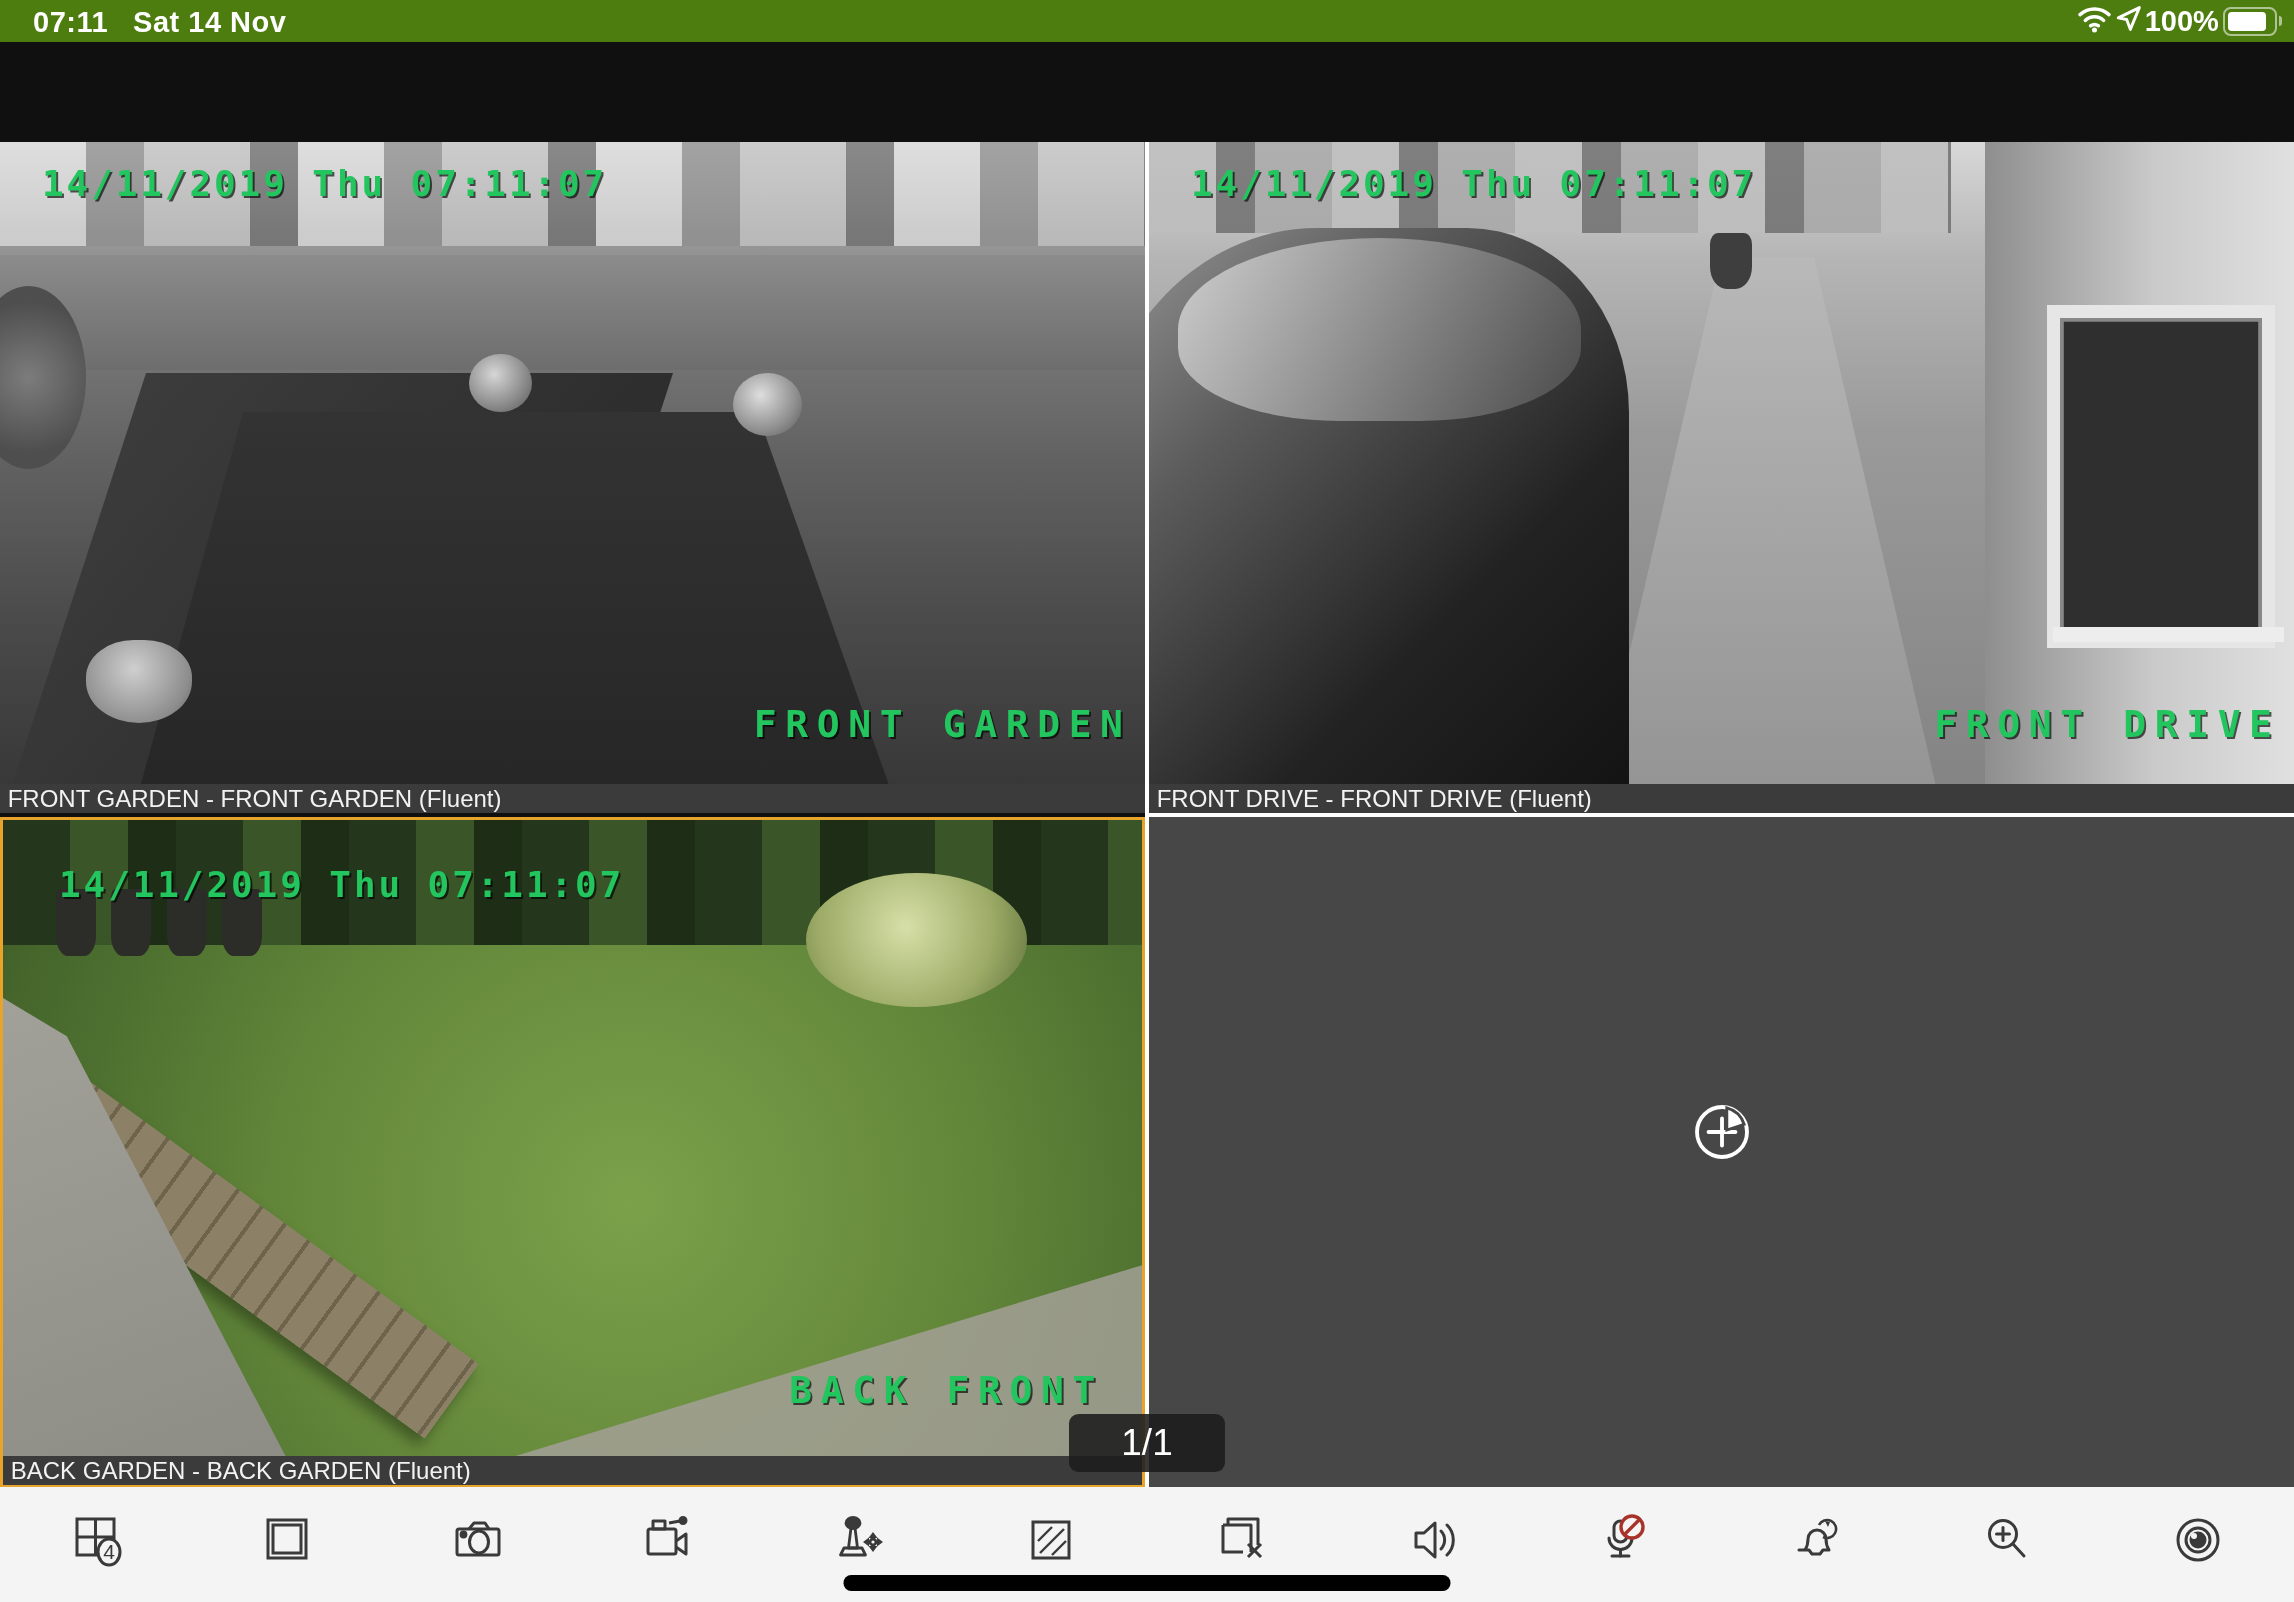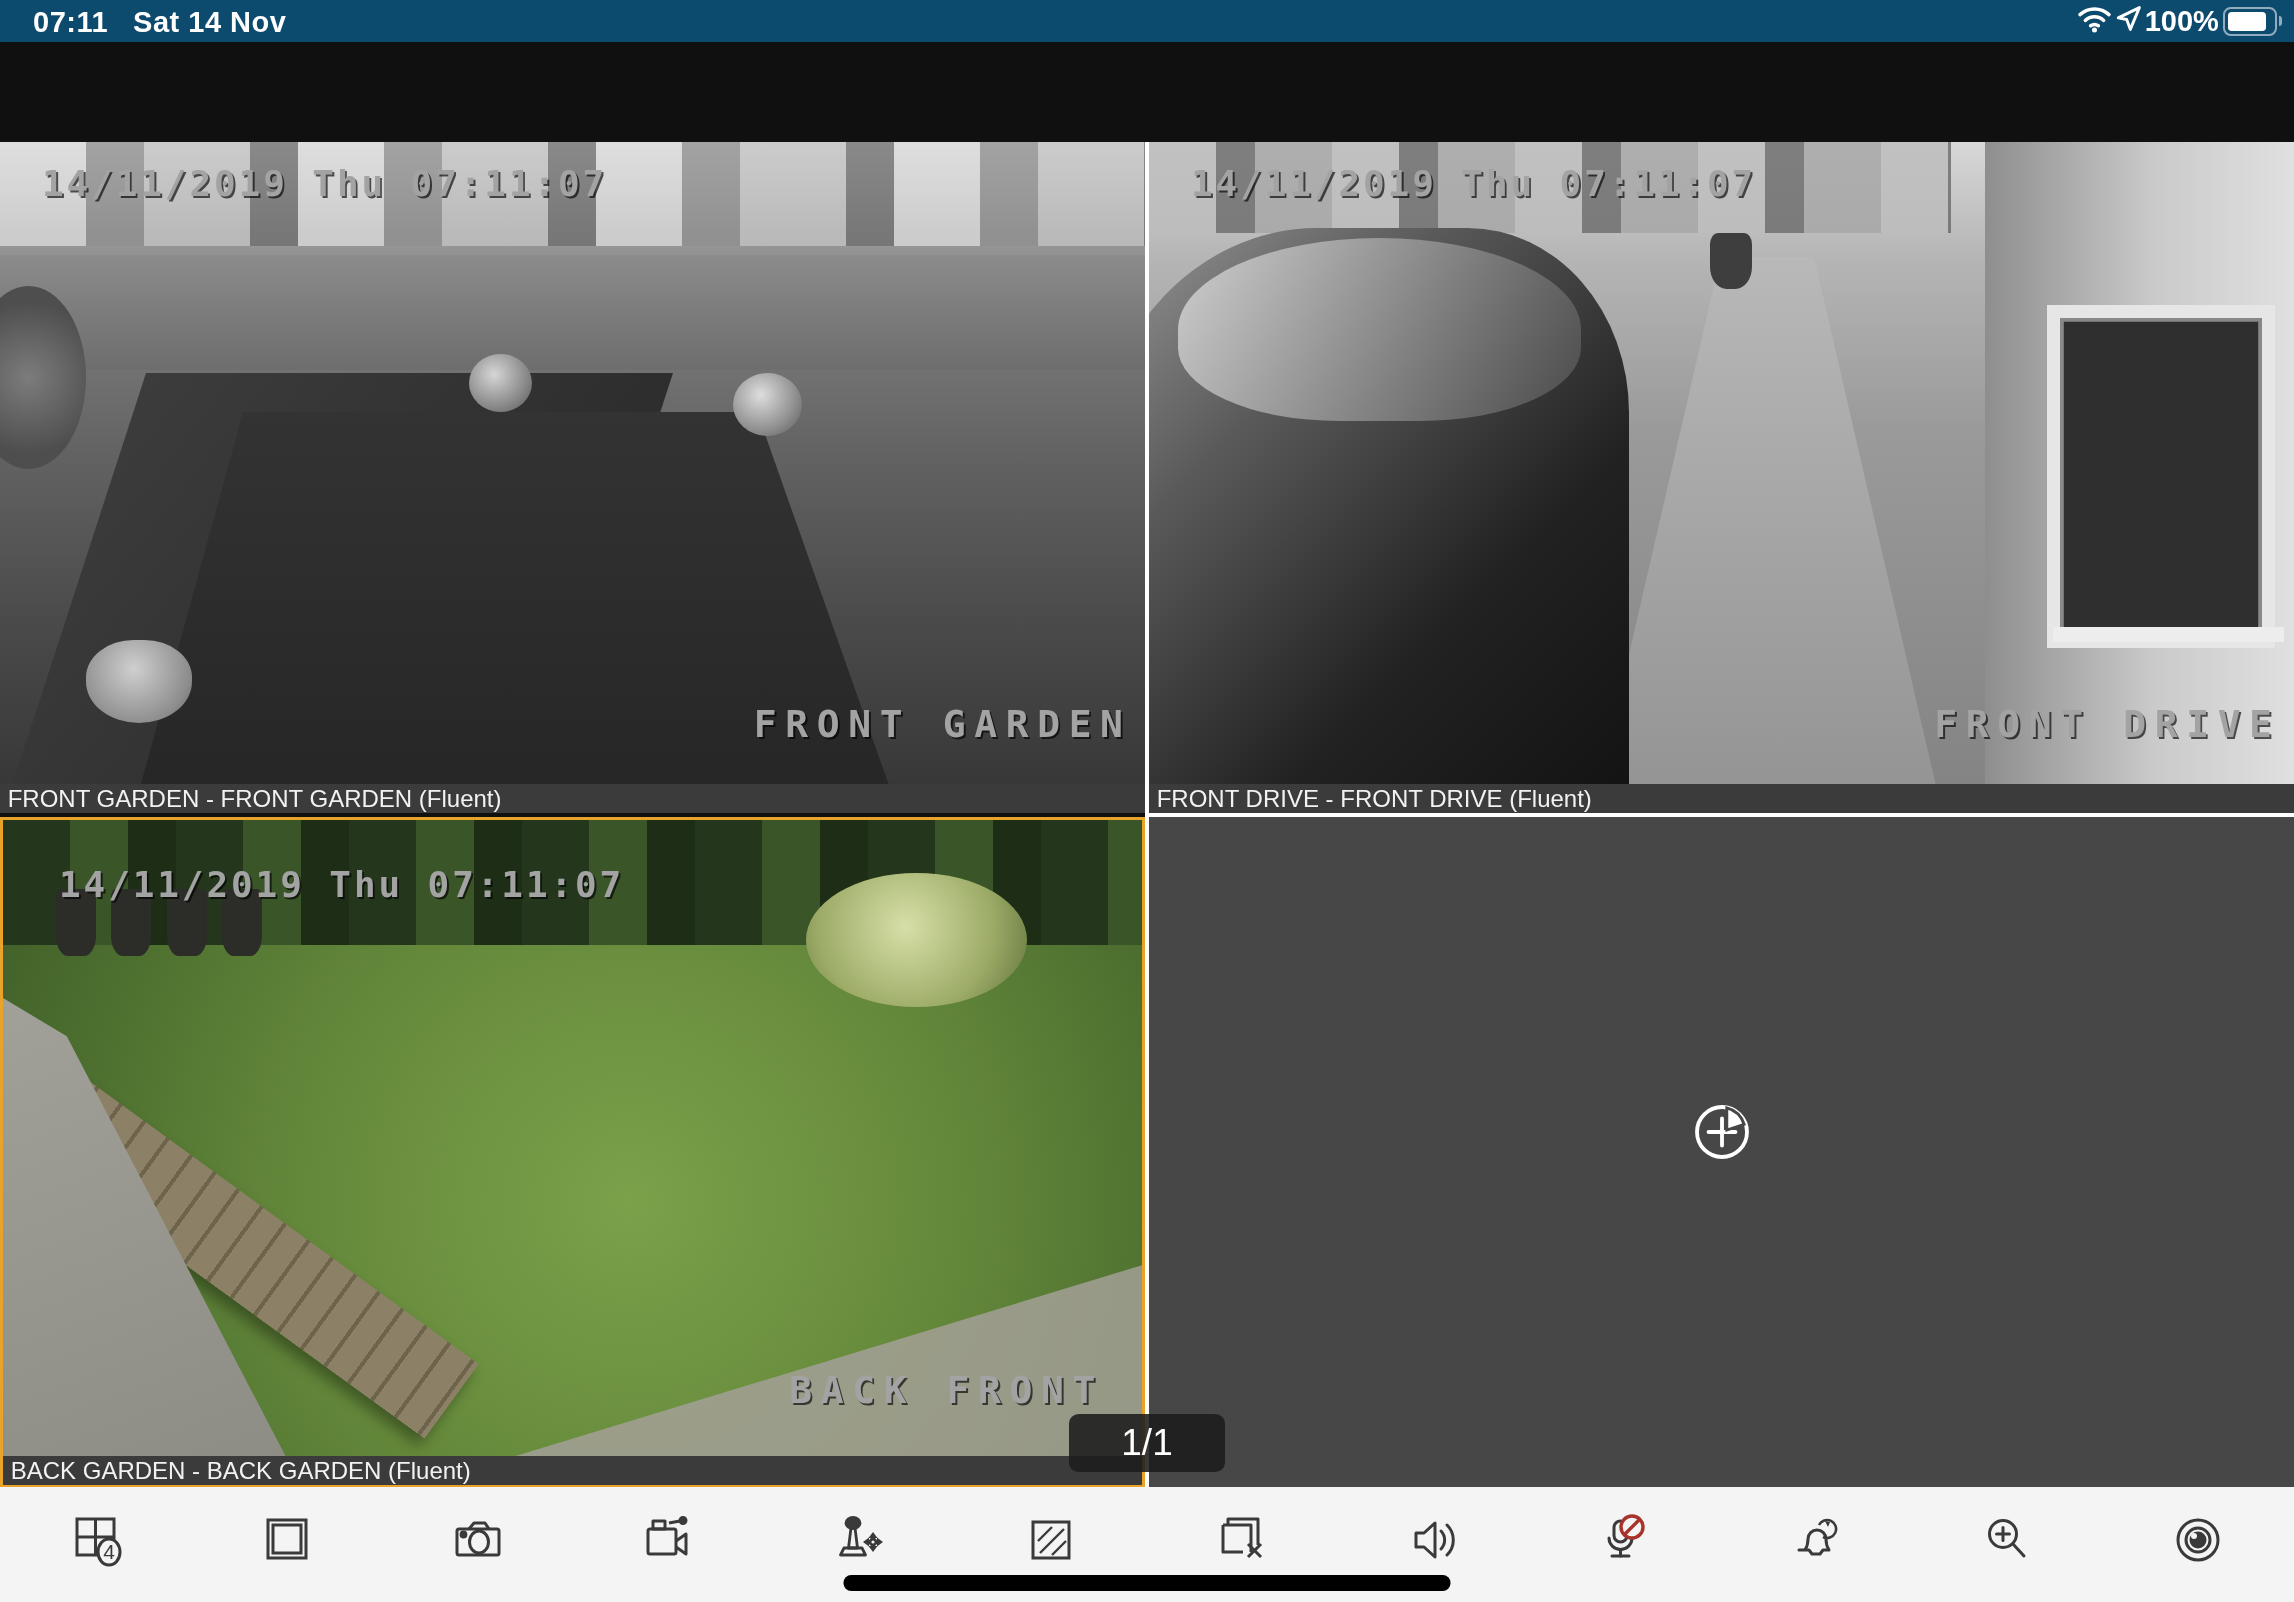--- a/index.html
+++ b/index.html
@@ -1,20 +1,20 @@
 <!DOCTYPE html>
 <html><head>
 <meta charset="utf-8">
 <style>
   html,body{margin:0;padding:0;background:#000;}
   #app{position:relative;width:2294px;height:1602px;overflow:hidden;
        font-family:"Liberation Sans",sans-serif;background:#101010;}
 
   
-  .statusbar{position:absolute;left:0;top:0;width:2294px;height:42px;background:#0c4a6e;color:#fff;}
+  .statusbar{position:absolute;left:0;top:0;width:2294px;height:42px;background:#4d7c0f;color:#fff;}
   .sb-left{position:absolute;left:33px;top:5.8px;font-size:29px;font-weight:600;letter-spacing:0.5px;display:flex;gap:25px;}
   .sb-right{position:absolute;right:17.3px;top:3.8px;display:flex;align-items:center;gap:2px;font-size:29px;font-weight:600;}
   .battery{position:relative;width:50px;height:25px;border:2.9px solid rgba(255,255,255,.55);border-radius:7.7px;margin-left:1.9px;}
   .battery .fill{position:absolute;left:2.9px;top:2.9px;bottom:2.9px;width:38px;background:#fff;border-radius:3.8px;}
   .battery .tip{position:absolute;right:-7.7px;top:6.7px;width:3.8px;height:9.6px;background:rgba(255,255,255,.55);border-radius:0 2.9px 2.9px 0;}
 
   .navbar{position:absolute;left:0;top:42px;width:2294px;height:100px;background:#b93a3a;}
   .nav-title{position:absolute;left:0;right:0;top:27px;text-align:center;color:#fff;font-size:38px;font-weight:400;}
   .nav-btn{position:absolute;top:25px;width:50px;height:50px;cursor:pointer;}
   .nav-btn.left{left:58px;} .nav-btn.right{right:61px;}
@@ -23,21 +23,21 @@
   .pane{position:absolute;width:1145px;height:671px;overflow:hidden;background:#222;}
   .pane.tl{left:0;top:142px;} .pane.tr{left:1149px;top:142px;}
   .pane.bl{left:0;top:817px;box-sizing:border-box;border:3.8px solid #e8a32a;}
   .pane.br{left:1149px;top:817px;background:#474747;}
   .divider-v{position:absolute;left:1145px;top:142px;width:3.8px;height:1345px;background:#fff;}
   .divider-h{position:absolute;left:1149px;top:813px;width:1145px;height:3.8px;background:#fff;}
 
   .video{position:absolute;left:0;right:0;top:0;bottom:29px;overflow:hidden;}
   .pane-label{position:absolute;left:0;right:0;bottom:0;height:29px;background:#3b3b3b;color:#f2f2f2;
               font-size:24px;line-height:30px;padding-left:7.7px;white-space:nowrap;}
-  .osd{position:absolute;color:#a3a3a3;font-family:"DejaVu Sans Mono",monospace;font-weight:bold;
+  .osd{position:absolute;color:#22c55e;font-family:"DejaVu Sans Mono",monospace;font-weight:bold;
        text-shadow:1.9px 1.9px 0 rgba(0,0,0,.65);white-space:nowrap;z-index:6;}
   .osd-time{left:42px;top:21px;font-size:36px;letter-spacing:2.9px;}
   .osd-name{right:13.4px;bottom:38px;font-size:38px;letter-spacing:8.6px;}
   .shape{position:absolute;}
 
   
   .sc1-base{inset:0;background:linear-gradient(180deg,#f2f2f2 0%,#c9c9c9 7%,#9b9b9b 14%,#7d7d7d 26%,#636363 48%,#4a4a4a 75%,#383838 100%);}
   .sc1-houses{left:0;top:0;width:100%;height:104px;background:repeating-linear-gradient(90deg,#d9d9d9 0 86px,#8f8f8f 86px 144px,#c2c2c2 144px 250px,#6f6f6f 250px 298px);opacity:.8;}
   .sc1-road{left:0;top:113px;width:100%;height:115px;background:linear-gradient(180deg,#8b8b8b,#6d6d6d);opacity:.9;}
   .sc1-drivel{left:0;top:231px;width:46%;height:70%;background:linear-gradient(115deg,#3c3c3c,#2e2e2e 70%);transform:skewX(-18deg);transform-origin:bottom left;}

